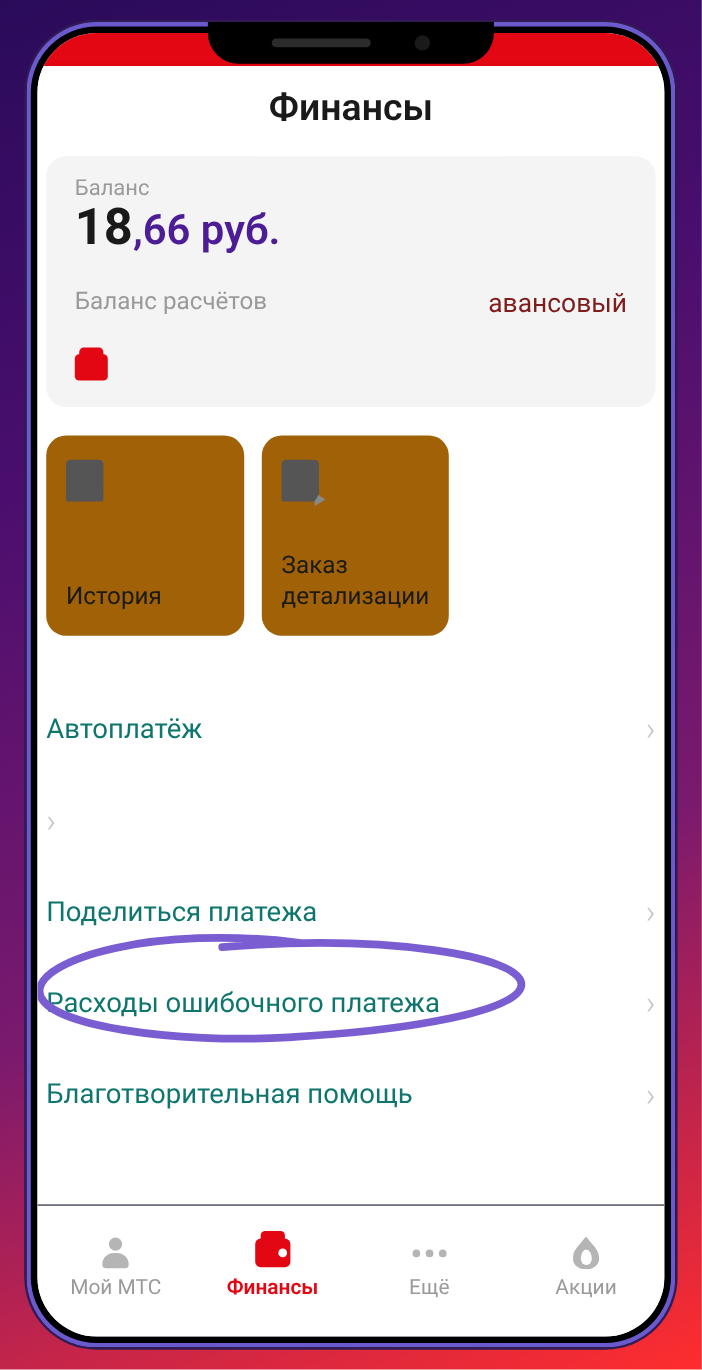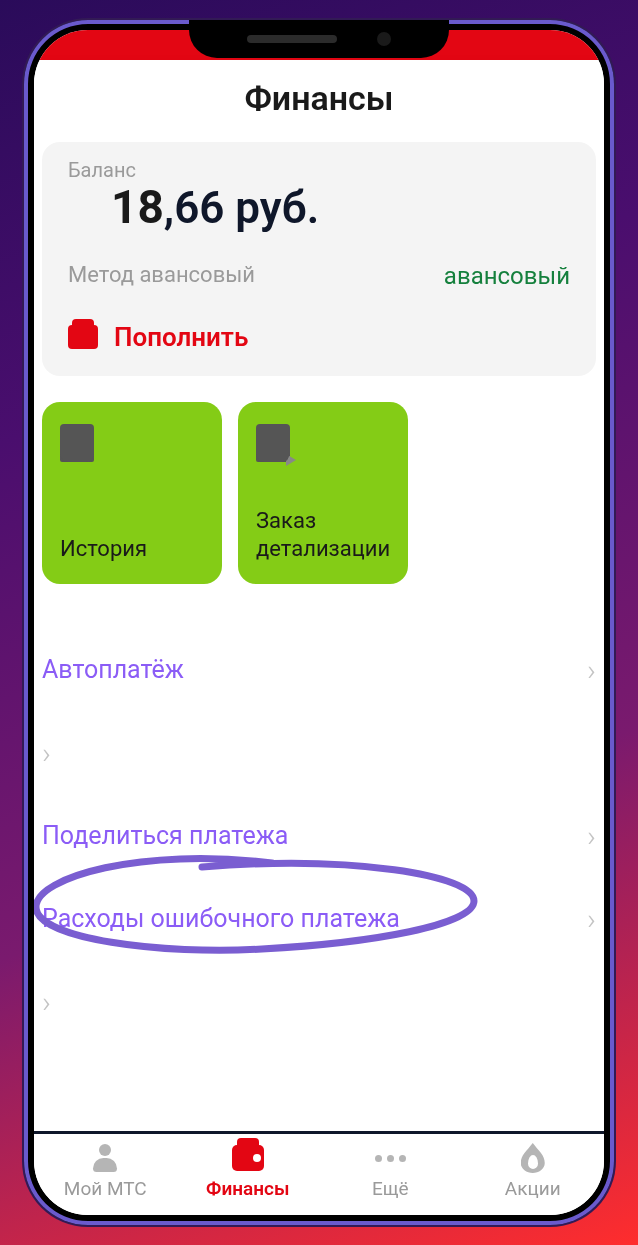--- a/index.html
+++ b/index.html
@@ -62,64 +62,64 @@
 
   
   .balance-card {
     background:#f4f4f4;
     border-radius:18px;
     padding: 16px 26px 24px;
     margin-top:4px;
   }
   .balance-label { font-size:20px; color:#9a9a9a; }
   .balance-amount { margin-top:-2px; }
-  .balance-amount .hi { font-size:46px; font-weight:700; color:#1a1a1a;margin-left:43px;}
-  .balance-amount .lo { font-size:44px; font-weight:600; color:#0f172a;}
+  .balance-amount .hi { font-size:46px; font-weight:700; color:#1a1a1a;}
+  .balance-amount .lo { font-size:38px; font-weight:600; color:#4c1d95;}
   .method-row { display:flex; justify-content:space-between; margin-top:28px;}
   .method-label { font-size:22px; color:#9a9a9a;}
-  .method-value { font-size:24px; color:#15803d;}
+  .method-value { font-size:24px; color:#7f1d1d;}
   .topup-row { display:flex; align-items:center; gap:16px; margin-top:32px;}
   .wallet-ic { width:30px; height:24px; background:#e30613; border-radius:4px; position:relative;}
   .wallet-ic::before{content:'';position:absolute;top:-6px;left:4px;width:22px;height:10px;background:#e30613;border-radius:4px 4px 0 0;}
   .topup-label { font-size:26px; font-weight:600; color:#e30613;}
 
   
   .tiles { display:flex; gap:16px; margin-top:26px; }
   .tile {
     flex:0 0 180px; height:182px;
-    background:#84cc16; border-radius:18px;
+    background:#a16207; border-radius:18px;
     padding:22px 18px;
     display:flex; flex-direction:column;
   }
   .tile:last-child { flex:0 0 130px; }
   .tile-ic { width:34px; height:38px; background:#555; border-radius:4px 4px 2px 2px; position:relative; margin-bottom:auto;}
   .tile-ic::after{content:'';position:absolute;bottom:0;left:0;width:100%;height:8px;background:#555;border-radius:0 0 10px 10px; clip-path: polygon(0 0,100% 0,90% 100%,10% 100%);}
   .tile-ic.share::before{content:'';position:absolute;bottom:-4px;right:-6px;width:0;height:0;border-left:10px solid #888;border-top:6px solid transparent;border-bottom:6px solid transparent;}
   .tile-ic.clock::before{content:'';position:absolute;bottom:-6px;right:-8px;width:16px;height:16px;border:3px solid #888;border-radius:50%;}
   .tile-title { font-size:22px; color:#1a1a1a; line-height:1.25;}
 
   
   .link-list { margin-top:44px; }
   .link-item {
     display:flex; align-items:center; justify-content:space-between;
     padding: 24px 0;
   }
-  .link-label { font-size:25px; color:#8b5cf6; }
+  .link-label { font-size:25px; color:#0f766e; }
   .chev { font-size:30px; color:#c4c4c4; font-weight:300;}
 
   
   .highlight-wrap { position:relative; }
   .highlight-wrap svg.ann {
     position:absolute; left:-20px; top:-24px; width:470px; height:106px;
     pointer-events:none;
   }
 
   
   .tabbar {
-    height:84px; background:#fff; border-top:3px solid #0f172a;
+    height:120px; background:#fff; border-top:1px solid #0f172a;
     display:flex; justify-content:space-around; align-items:center;
     padding-bottom:6px;
   }
   .tab { display:flex; flex-direction:column; align-items:center; gap:4px; width:25%;}
   .tab-label { font-size:19px; color:#9a9a9a;}
   .tab.active .tab-label { color:#e30613; font-weight:600;}
   .tab-ic { width:32px; height:30px; display:flex; align-items:center; justify-content:center;}
   
   .ic-profile { position:relative; width:28px; height:28px;}
   .ic-profile::before{content:'';position:absolute;top:0;left:8px;width:12px;height:12px;background:#b5b5b5;border-radius:50%;}
@@ -153,26 +153,25 @@
     </div>
 
     <div class="content">
 
       <div class="balance-card">
         <div class="balance-label">Баланс</div>
         <div class="balance-amount">
           <span class="hi">18</span><span class="lo">,66 руб.</span>
         </div>
         <div class="method-row">
-          <span class="method-label">Метод авансовый</span>
+          <span class="method-label">Баланс расчётов</span>
           <span class="method-value">авансовый</span>
         </div>
         <div class="topup-row">
           <span class="wallet-ic"></span>
-          <span class="topup-label">Пополнить</span>
         </div>
       </div>
 
       <div class="tiles">
         <div class="tile">
           <span class="tile-ic"></span>
           <span class="tile-title">История</span>
         </div>
         <div class="tile">
           <span class="tile-ic share"></span>
@@ -201,20 +200,21 @@
           <svg class="ann" viewBox="0 0 470 106">
             <path d="M250 10 C120 -6 14 24 14 54 C14 86 140 102 240 96 C350 90 452 72 452 48 C452 22 330 2 180 14" fill="none" stroke-width="7" stroke-linecap="round" stroke="#7a5ed1"></path>
           </svg>
           <div class="link-item">
             <span class="link-label">Расходы ошибочного платежа</span>
             <span class="chev">›</span>
           </div>
         </div>
 
         <div class="link-item">
+          <span class="link-label">Благотворительная помощь</span>
           <span class="chev">›</span>
         </div>
 
       </div>
     </div>
 
     <div class="tabbar">
       <div class="tab">
         <span class="tab-ic">
             <span class="ic-profile"></span>

